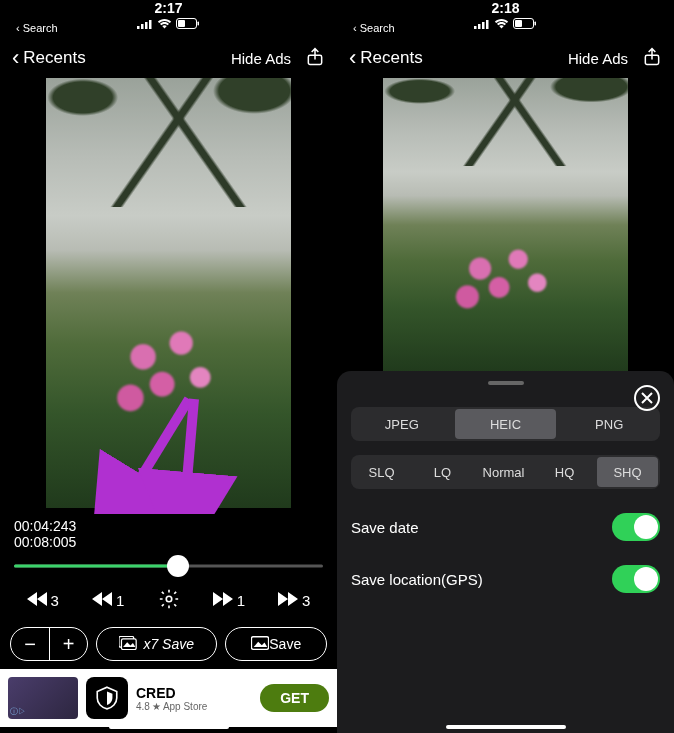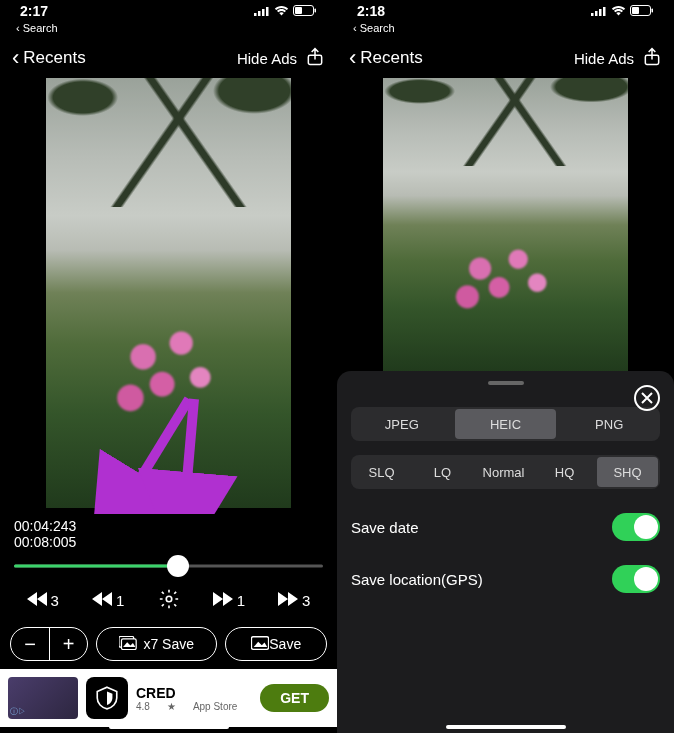--- a/index.html
+++ b/index.html
@@ -22,38 +22,39 @@
   }
   
   .status-bar {
     height: 22px;
     display: flex;
     justify-content: space-between;
     align-items: center;
     padding: 0 20px;
     font-size: 14px;
     font-weight: 600;
+    flex-direction: column;
   }
   .status-right { display: flex; gap: 4px; align-items: center; }
   .signal, .wifi, .batt { display: inline-block; }
   .back-search {
     font-size: 11px;
     padding: 0 8px 4px 16px;
     color: #fff;
   }
   
   .nav-bar {
     height: 40px;
     display: flex;
     align-items: center;
     justify-content: space-between;
     padding: 0 12px;
   }
   .nav-left { display: flex; align-items: center; gap: 4px; font-size: 17px; }
-  .nav-right { display: flex; align-items: center; gap: 8px; font-size: 15px; }
+  .nav-right { display: flex; align-items: center; gap: 14px; font-size: 15px; }
   .chevron-left { font-size: 22px; line-height: 1; }
   .share-icon svg { width: 20px; height: 20px; }
   
   .preview {
     flex: 0 0 auto;
     height: 430px;
     display: flex;
     justify-content: center;
     align-items: flex-start;
     position: relative;
@@ -147,21 +148,21 @@
     border-radius: 20px;
     height: 34px;
     display: flex;
     align-items: center;
     justify-content: center;
     background: #000;
   }
   .pm-group { display: flex; border: 1.5px solid #fff; border-radius: 20px; height: 34px; overflow: hidden; }
   .pm-btn { width: 38px; display: flex; align-items: center; justify-content: center; font-size: 20px; }
   .pm-btn + .pm-btn { border-left: 1.5px solid #fff; }
-  .x7save { flex: 1.2; gap: 6px; font-size: 14px; }
+  .x7save { flex: 1.2; gap: 6px; font-size: 14px; font-style: italic; }
   .save-b { flex: 1; font-size: 14px; }
   .pic-icon svg { width: 18px; height: 14px; }
   
   .ad {
     height: 58px;
     background: #fff;
     display: flex;
     align-items: center;
     padding: 0 8px;
     gap: 8px;
@@ -179,21 +180,21 @@
   }
   .ad-icon {
     width: 42px; height: 42px;
     background: #000;
     border-radius: 8px;
     display: flex; align-items: center; justify-content: center;
   }
   .ad-icon svg { width: 26px; height: 26px; }
   .ad-text { flex: 1; }
   .ad-title { font-size: 14px; font-weight: 600; }
-  .ad-sub { font-size: 10px; color: #666; display:flex; align-items:center; gap:17px;}
+  .ad-sub { font-size: 10px; color: #666; display:flex; align-items:center; gap:2px;}
   .ad-get {
     background: #4d7c0f;
     color: #fff;
     border-radius: 16px;
     padding: 6px 20px;
     font-size: 14px;
     font-weight: 600;
   }
   .home-ind {
     position: absolute;

